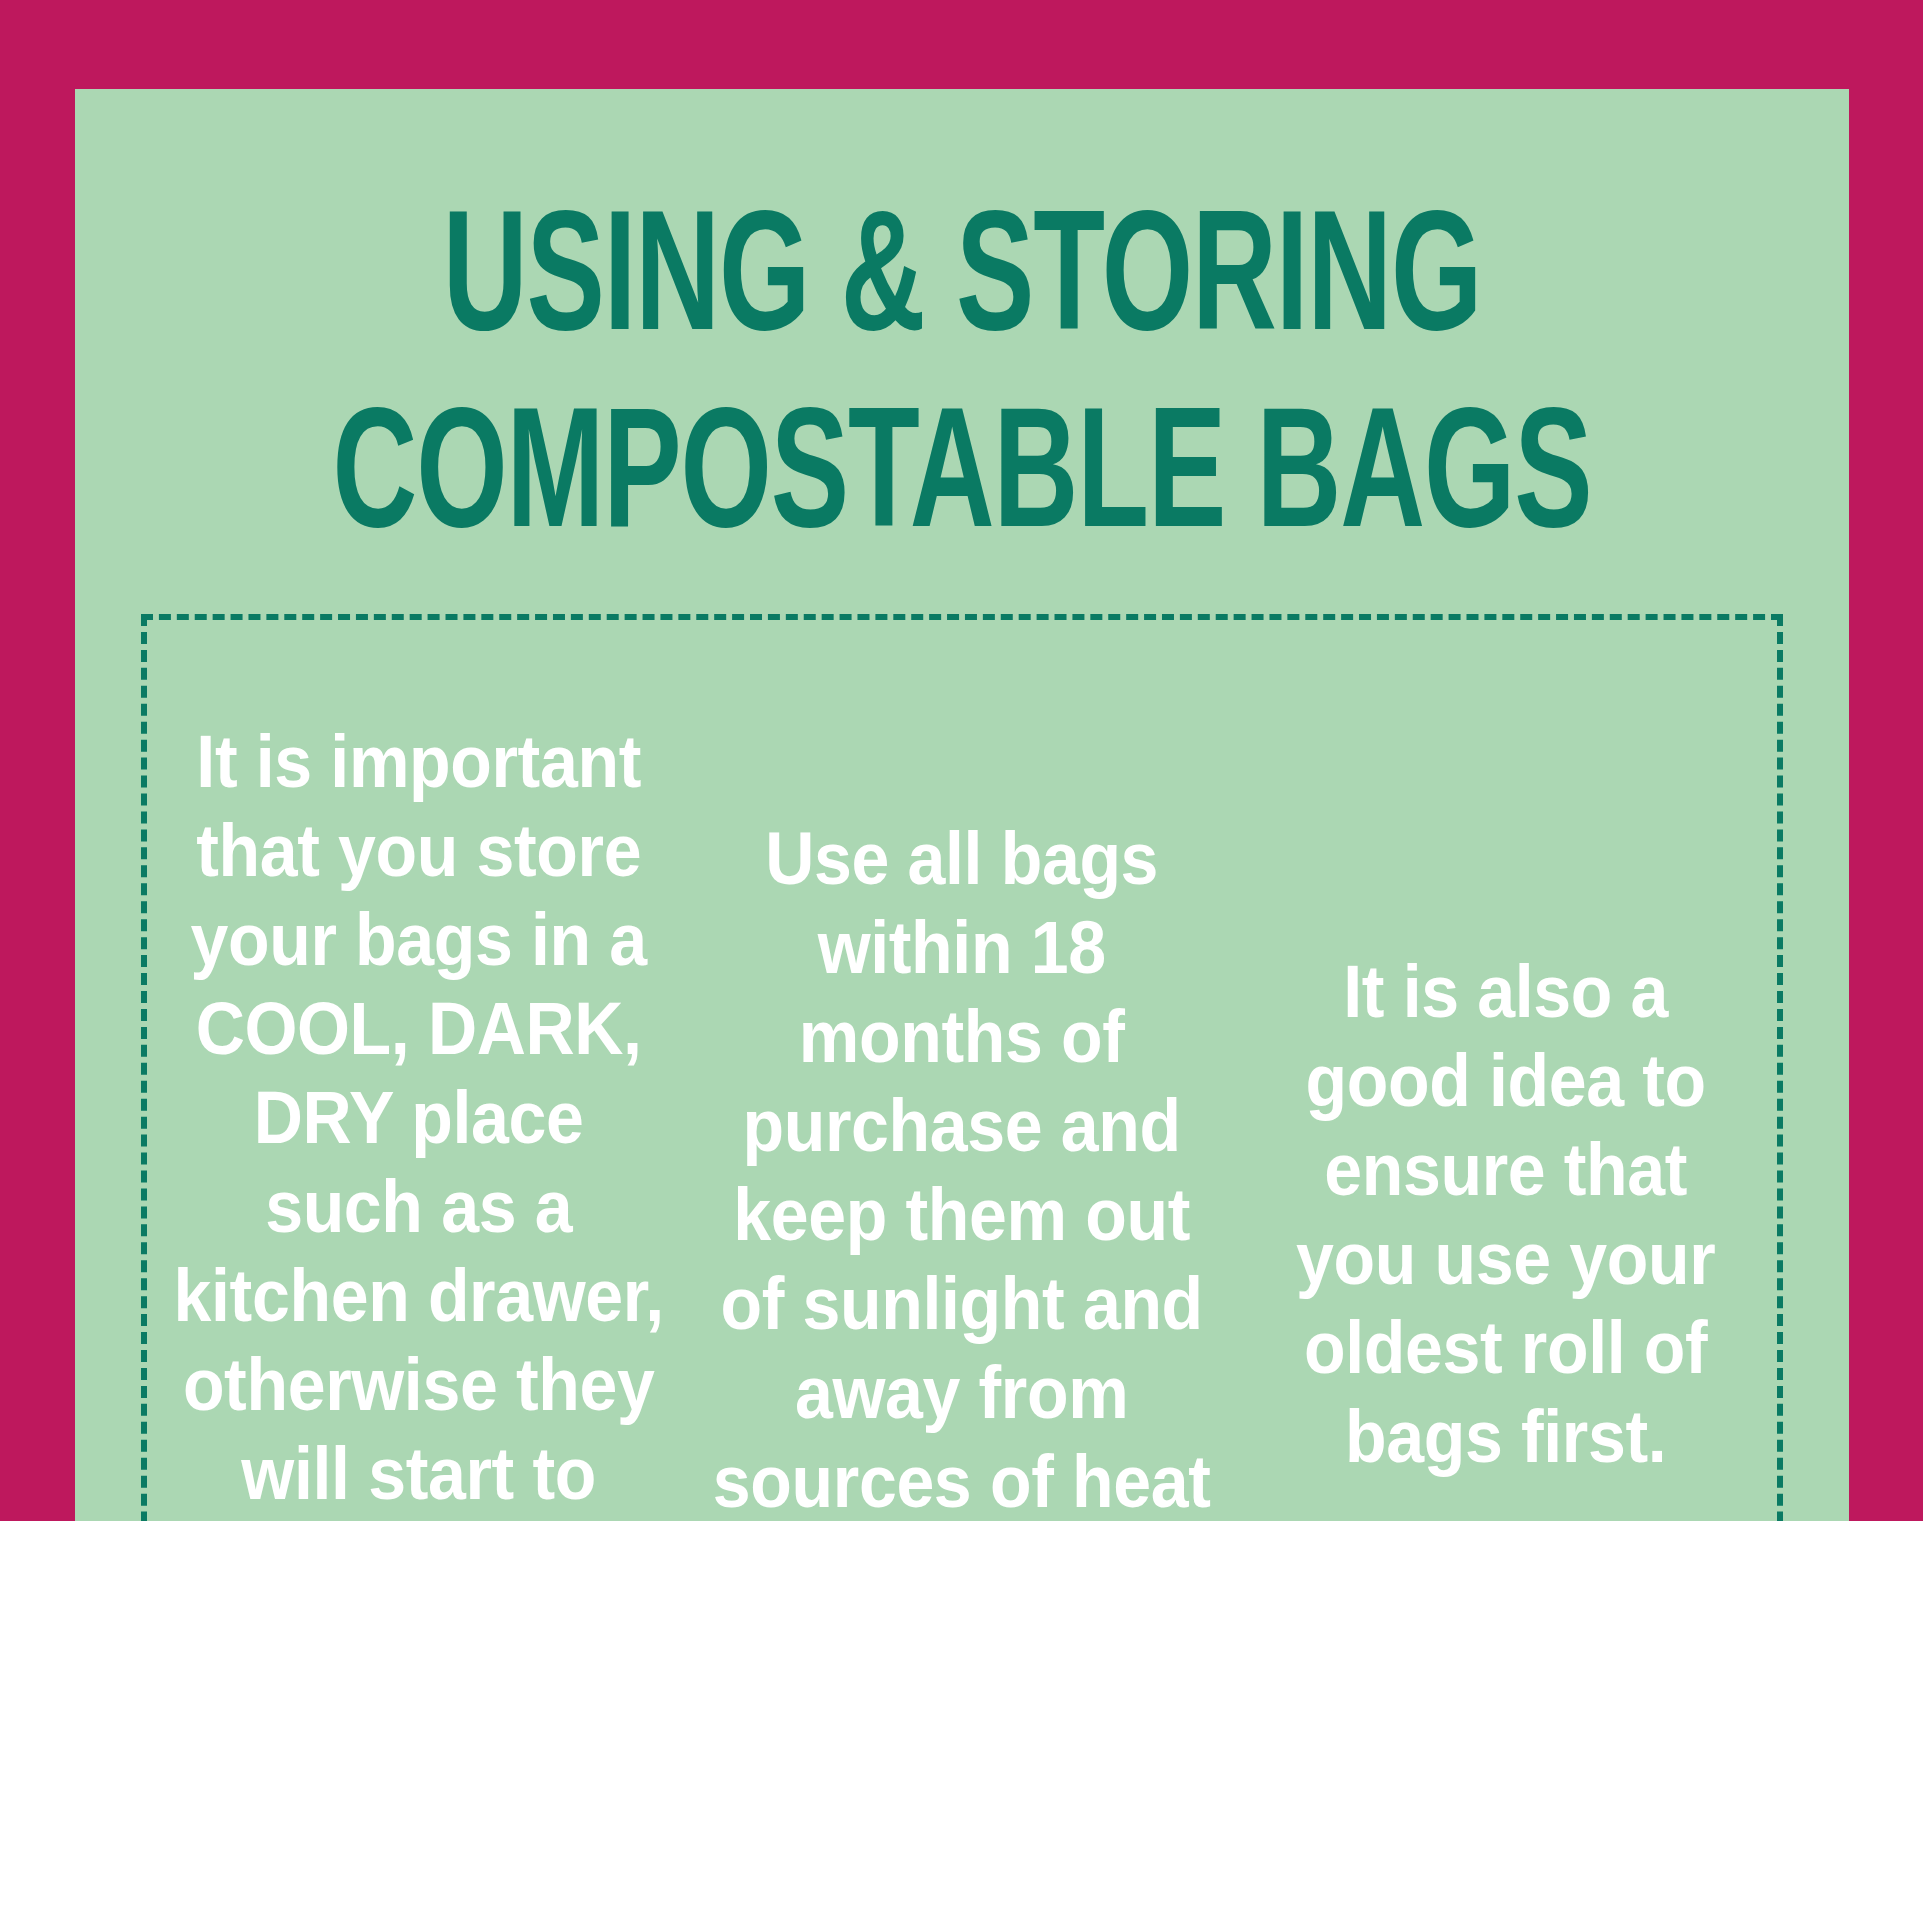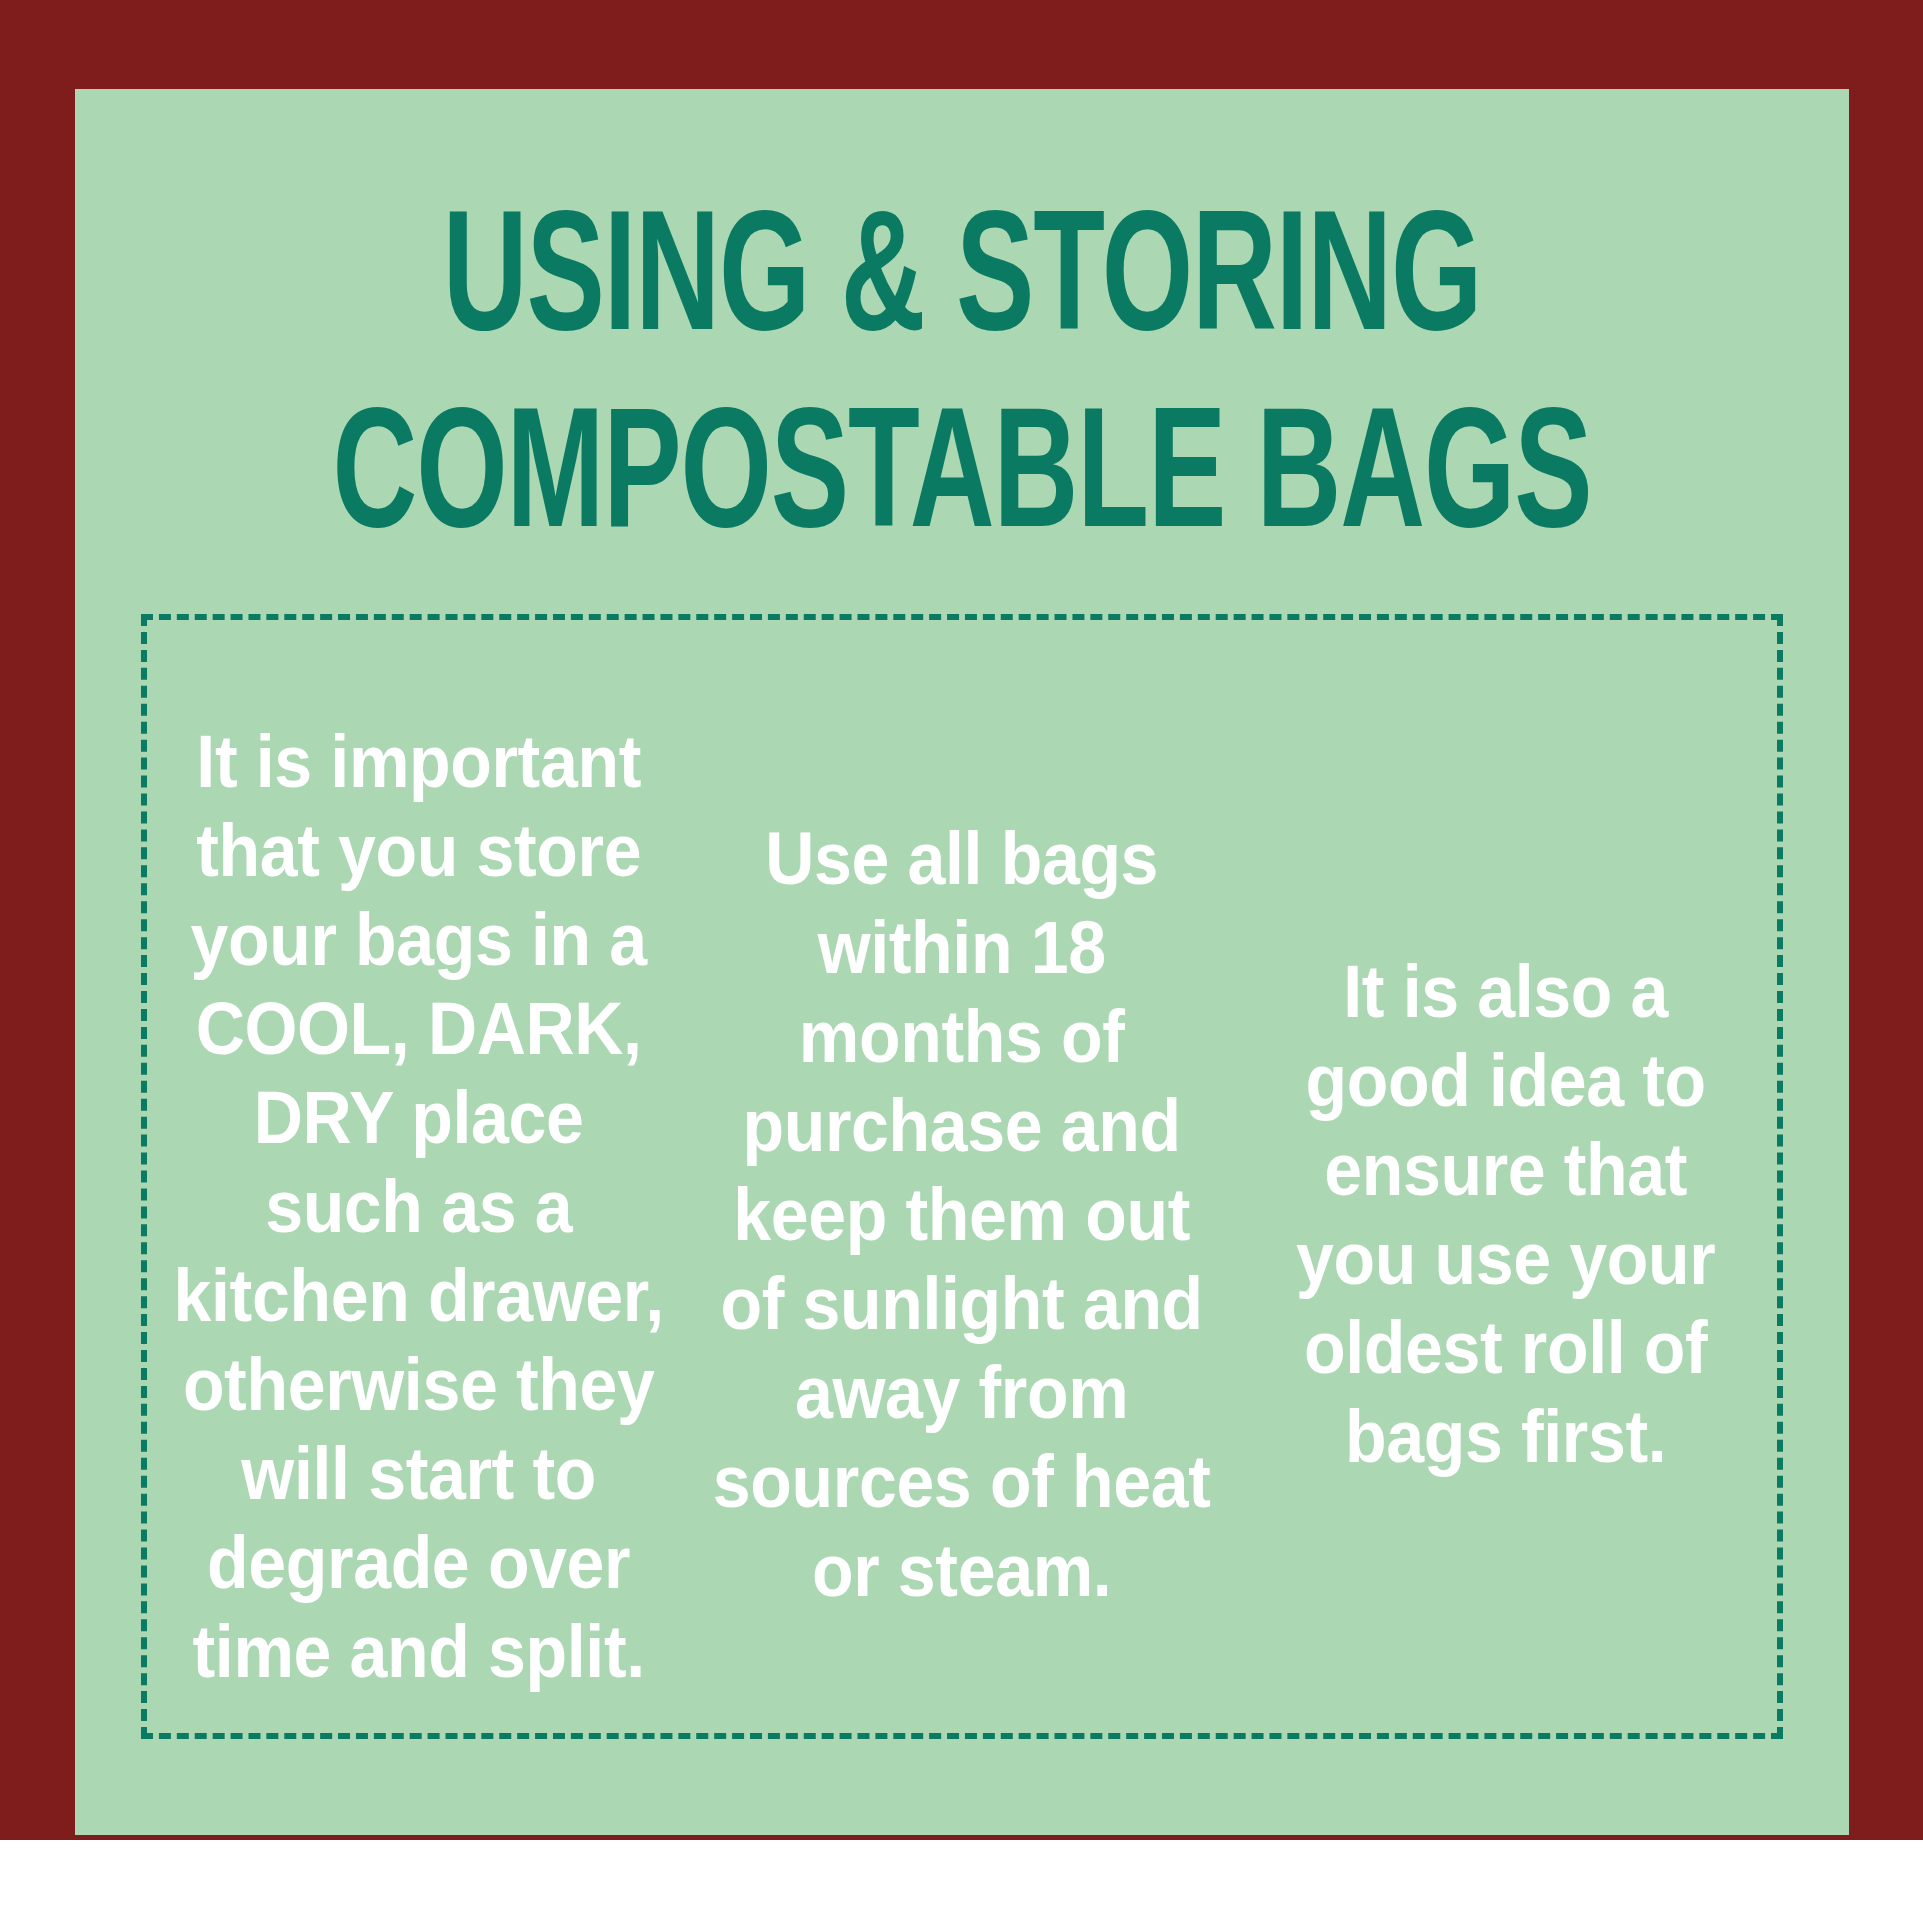--- a/index.html
+++ b/index.html
@@ -4,22 +4,22 @@
 <style>
   html, body {
     margin: 0;
     padding: 0;
     background: #ffffff;
   }
 
   #canvas {
     position: relative;
     width: 1924px;
-    height: 1840px;
-    background: #7f1d1d;
+    height: 1521px;
+    background: #be185d;
     overflow: hidden;
     font-family: "Liberation Sans", sans-serif;
     text-decoration: underline;
   }
 
   
   #panel {
     position: absolute;
     left: 75px;
     top: 89px;

